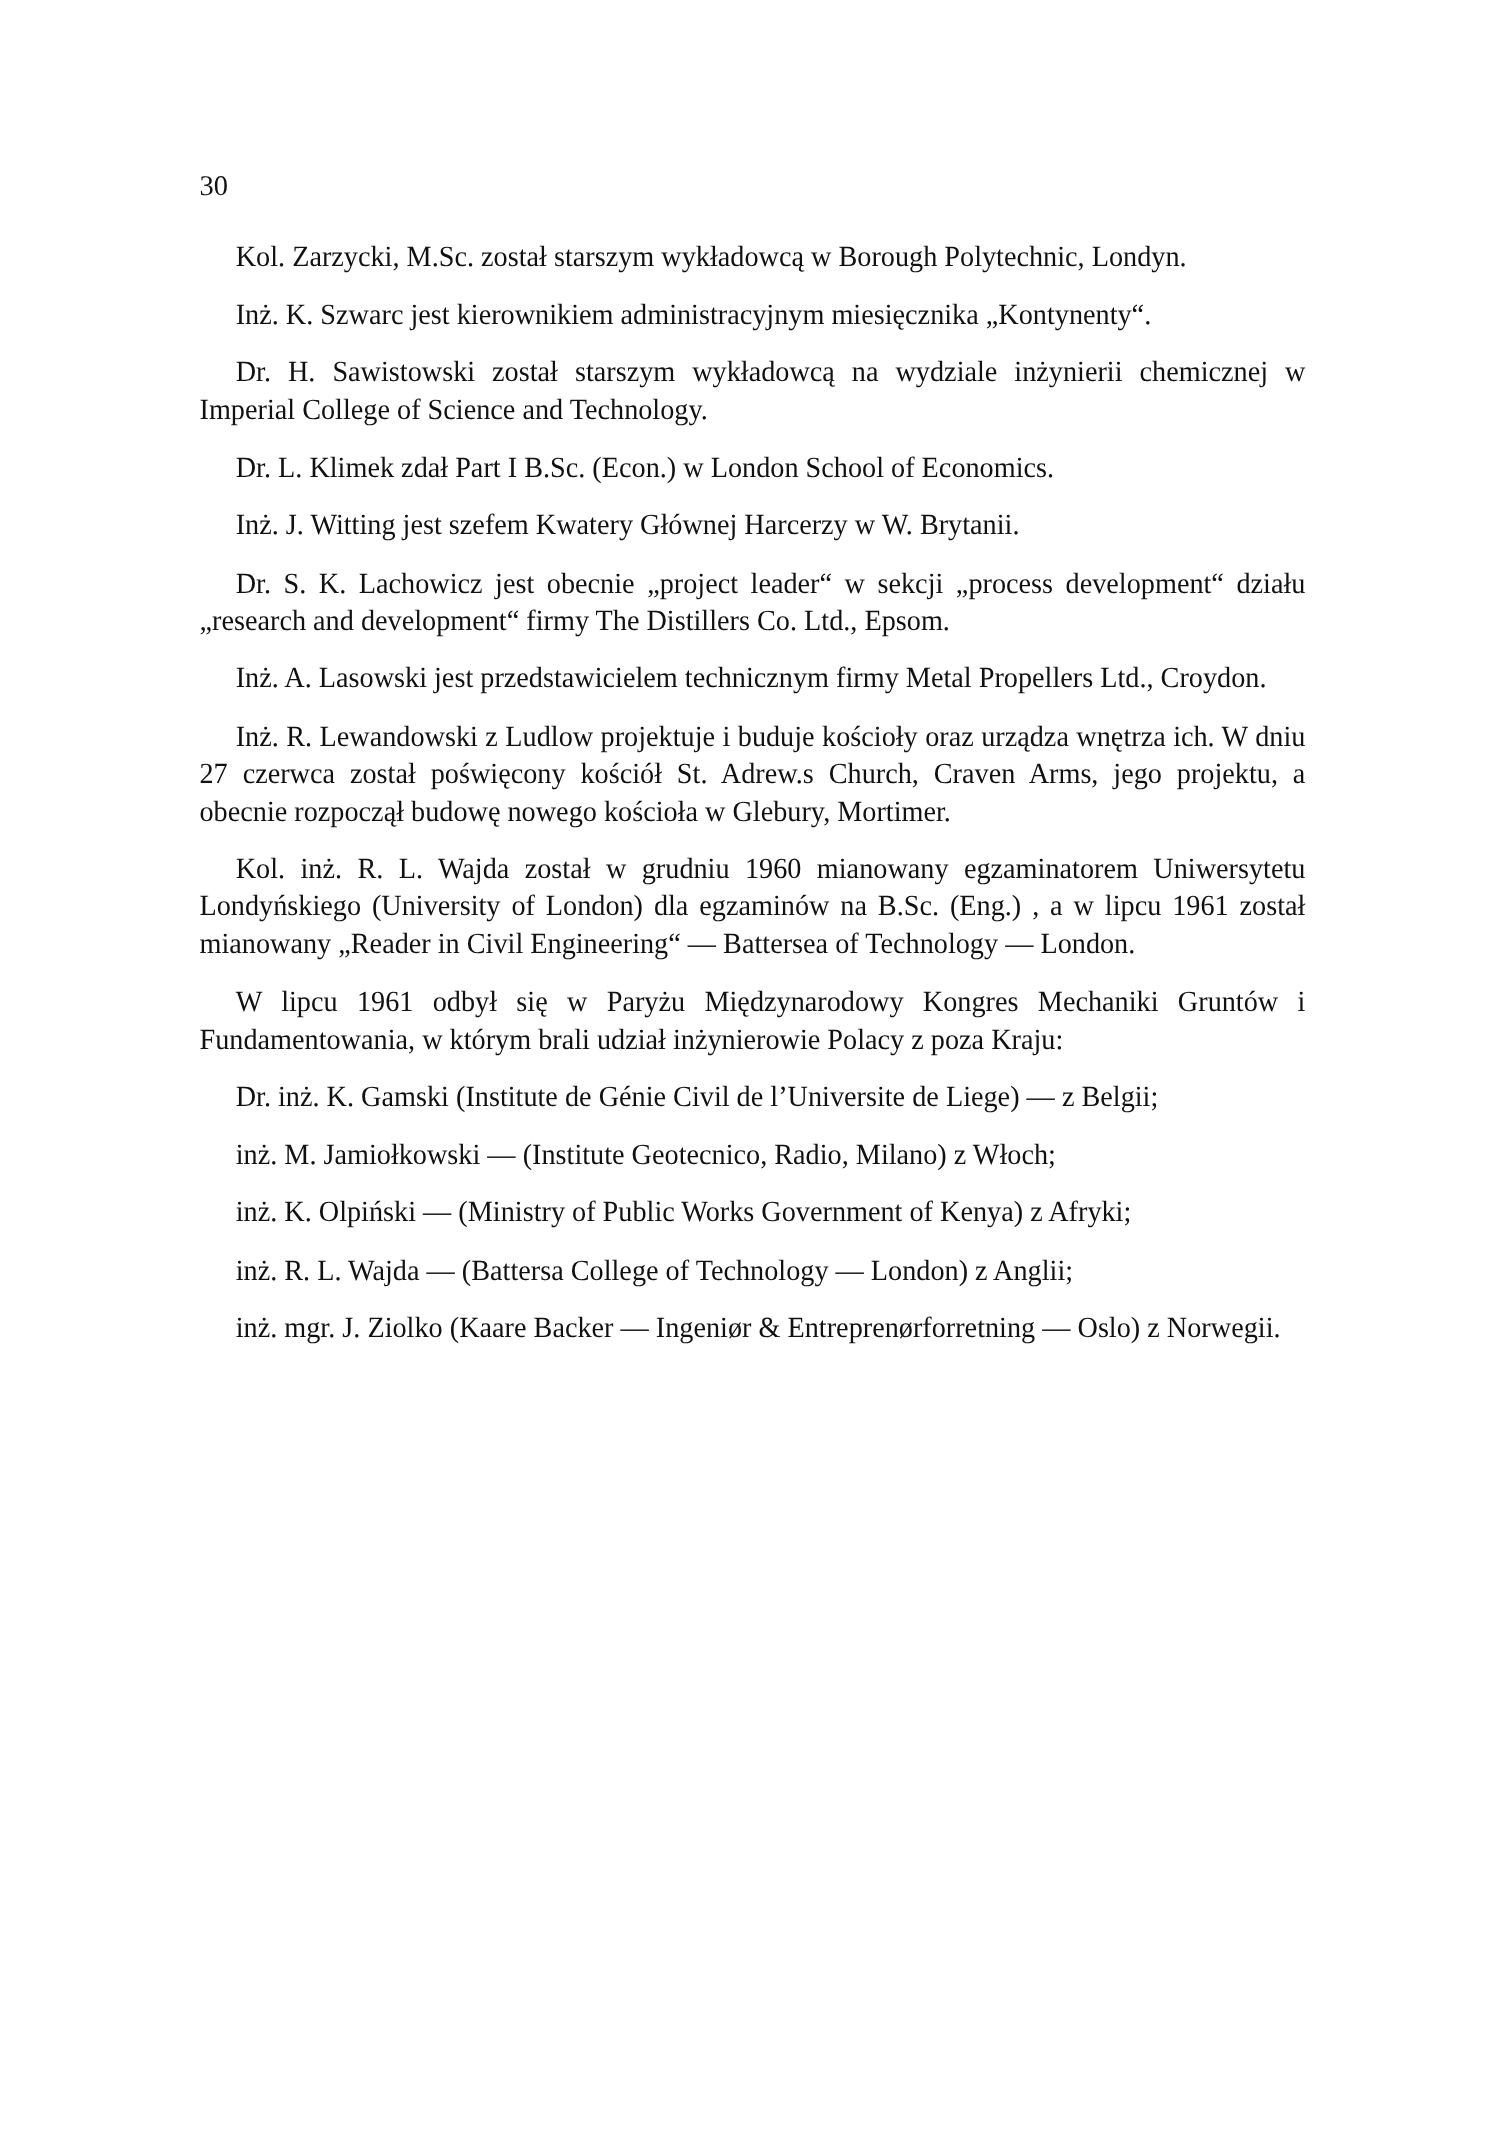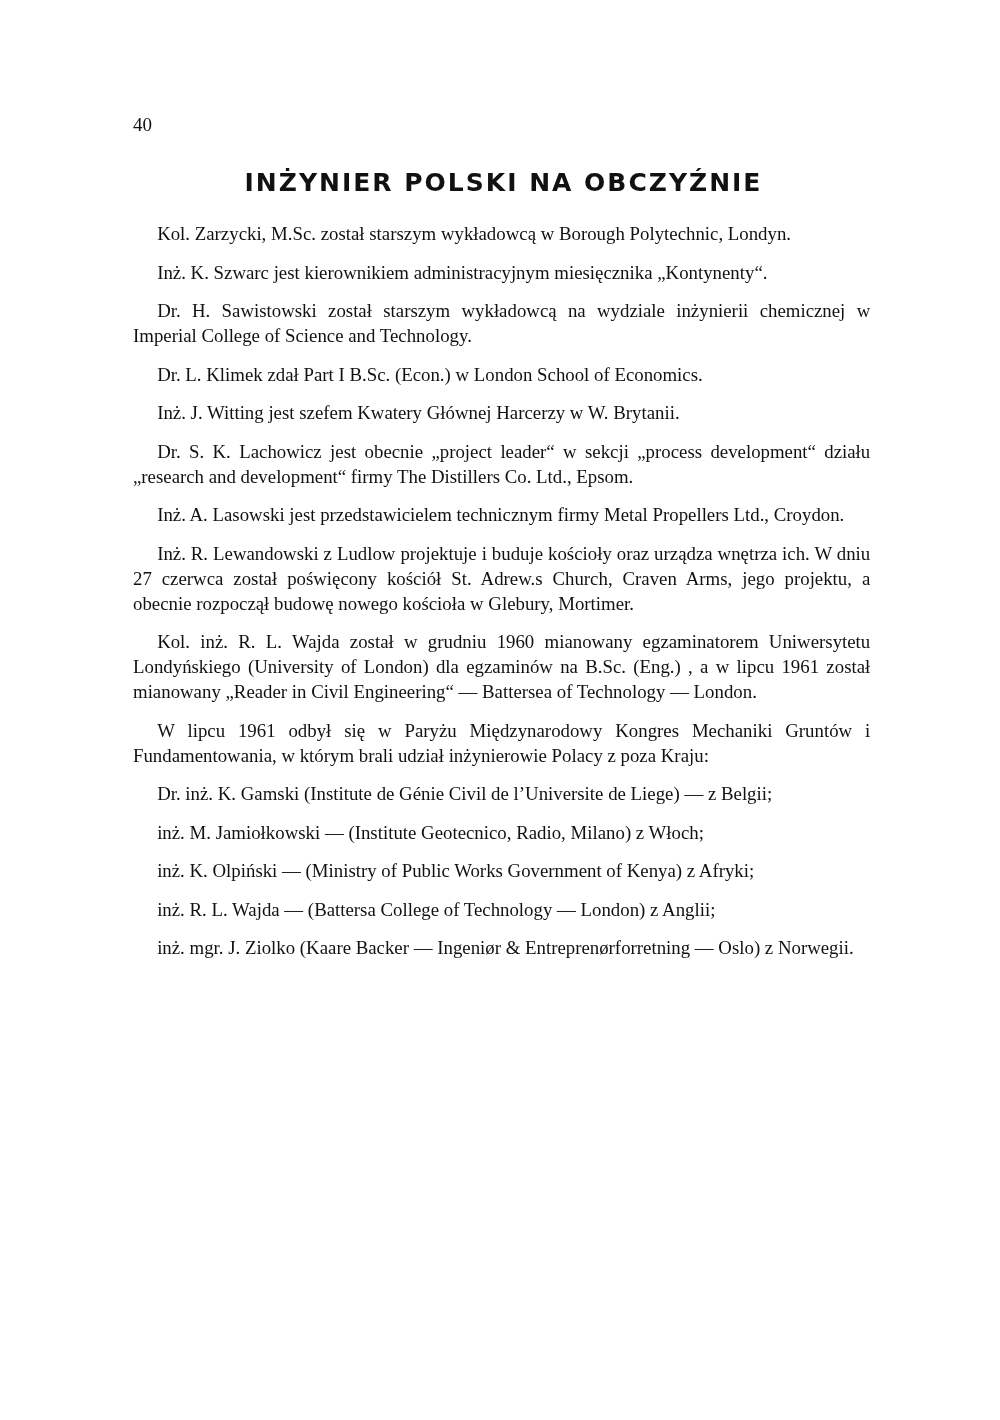--- a/index.html
+++ b/index.html
@@ -47,22 +47,21 @@
       margin: 0 0 13.5px 0;
       transform: scaleX(0.965);
       transform-origin: left top;
       width: 764px;
     }
   </style>
 </head>
 <body>
 
 <div class="page">
-  <p class="page-number">40</p>
-  <h1 class="title">INŻYNIER POLSKI NA OBCZYŹNIE</h1>
+  <p class="page-number">30</p>
   <div class="body">
     <p class="para">Kol. Zarzycki, M.Sc. został starszym wykładowcą w Borough Polytechnic, Londyn.</p>
     <p class="para">Inż. K. Szwarc jest kierownikiem administracyjnym miesięcznika „Kontynenty“.</p>
     <p class="para">Dr. H. Sawistowski został starszym wykładowcą na wydziale inżynierii chemicznej w Imperial College of Science and Technology.</p>
     <p class="para">Dr. L. Klimek zdał Part I B.Sc. (Econ.) w London School of Economics.</p>
     <p class="para">Inż. J. Witting jest szefem Kwatery Głównej Harcerzy w W. Brytanii.</p>
     <p class="para">Dr. S. K. Lachowicz jest obecnie „project leader“ w sekcji „process development“ działu „research and development“ firmy The Distillers Co. Ltd., Epsom.</p>
     <p class="para">Inż. A. Lasowski jest przedstawicielem technicznym firmy Metal Propellers Ltd., Croydon.</p>
     <p class="para">Inż. R. Lewandowski z Ludlow projektuje i buduje kościoły oraz urządza wnętrza ich. W dniu 27 czerwca został poświęcony kościół St. Adrew.s Church, Craven Arms, jego projektu, a obecnie rozpoczął budowę nowego kościoła w Glebury, Mortimer.</p>
     <p class="para">Kol. inż. R. L. Wajda został w grudniu 1960 mianowany egzaminatorem Uniwersytetu Londyńskiego (University of London) dla egzaminów na B.Sc. (Eng.) , a w lipcu 1961 został mianowany „Reader in Civil Engineering“ — Battersea of Technology — London.</p>

